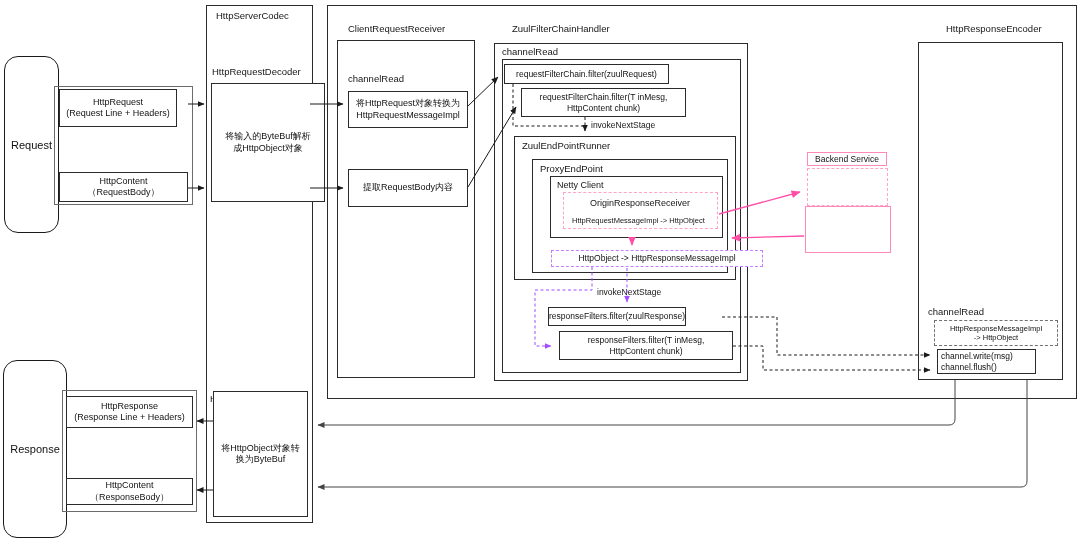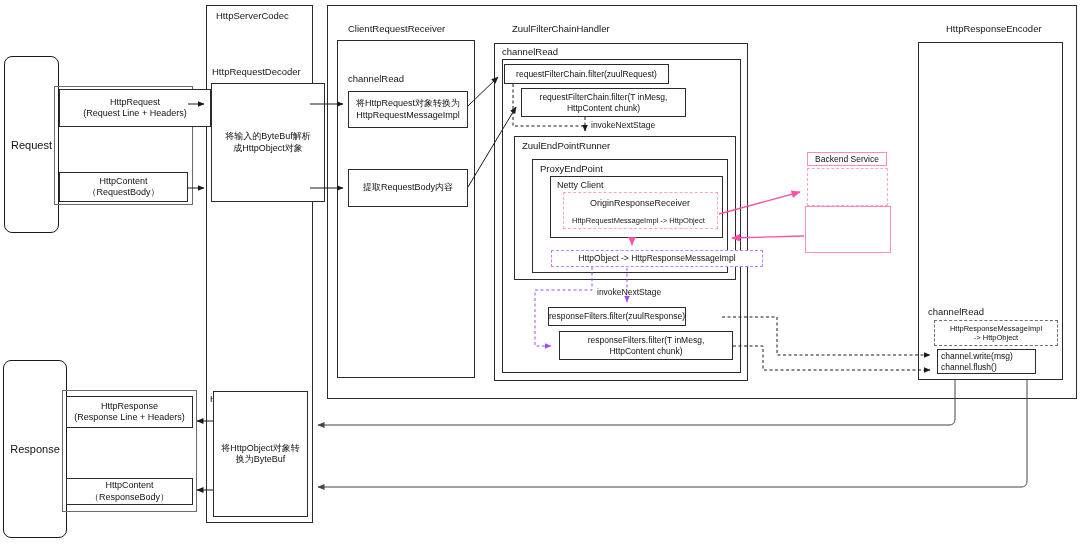--- a/index.html
+++ b/index.html
@@ -5,39 +5,39 @@
   html,body{margin:0;padding:0;background:#fff;}
   .canvas{position:relative;width:1080px;height:544px;background:#fff;overflow:hidden;
           font-family:"Liberation Sans", sans-serif;color:#111;}
   .box{position:absolute;border:1px solid #2b2b2b;background:#fff;display:flex;
        align-items:center;justify-content:center;text-align:center;
        white-space:pre-line;font-size:9px;line-height:1.25;box-sizing:border-box;}
   .frame{position:absolute;border:1px solid #2b2b2b;background:transparent;box-sizing:border-box;}
   .gray{border-color:#6b6b6b;}
   .lbl{position:absolute;font-size:9.5px;white-space:nowrap;color:#161616;}
   .lbl-s{font-size:8.5px;}
-  .rounded{position:absolute;border:1.6px solid #1a1a1a;border-radius:8px;background:#fff;
+  .rounded{position:absolute;border:1.6px solid #1a1a1a;border-radius:14px;background:#fff;
            display:flex;align-items:center;justify-content:center;font-size:11px;box-sizing:border-box;}
   .pinkb{border:1px solid #ff8ab8;}
   .pinkdash{border:1px dashed #ffa3c9;}
   .violetdash{border:1px dashed #c77dff;}
   .graydash{border:1px dashed #707070;}
   svg.connectors{position:absolute;left:0;top:0;z-index:6;pointer-events:none;}
   .z2{z-index:2;} .z3{z-index:3;}
 </style>
 </head>
 <body>
 
 <div class="canvas">
 
   <div class="rounded z2" style="left:4px;top:56px;width:55px;height:177px;">
       <span>Request</span>
     </div>
   <div class="frame gray z2" style="left:54px;top:86px;width:139px;height:119px;"></div>
-  <div class="box z3" style="left:59px;top:89px;width:152px;height:38px;">HttpRequest
+  <div class="box z3" style="left:59px;top:89px;width:118px;height:38px;">HttpRequest
 (Request Line + Headers)</div>
   <div class="box z3" style="left:59px;top:172px;width:129px;height:30px;">HttpContent
 （RequestBody）</div>
 
   <div class="frame z2" style="left:206px;top:5px;width:107px;height:518px;"></div>
   <div class="lbl" style="left:216px;top:10px;">HttpServerCodec</div>
   <div class="lbl" style="left:212px;top:66px;">HttpRequestDecoder</div>
   <div class="box z3" style="left:211px;top:83px;width:114px;height:119px;">将输入的ByteBuf解析
 成HttpObject对象</div>
   <div class="lbl" style="left:210px;top:372px;margin-top:21px;">HttpResponseEncoder</div>

